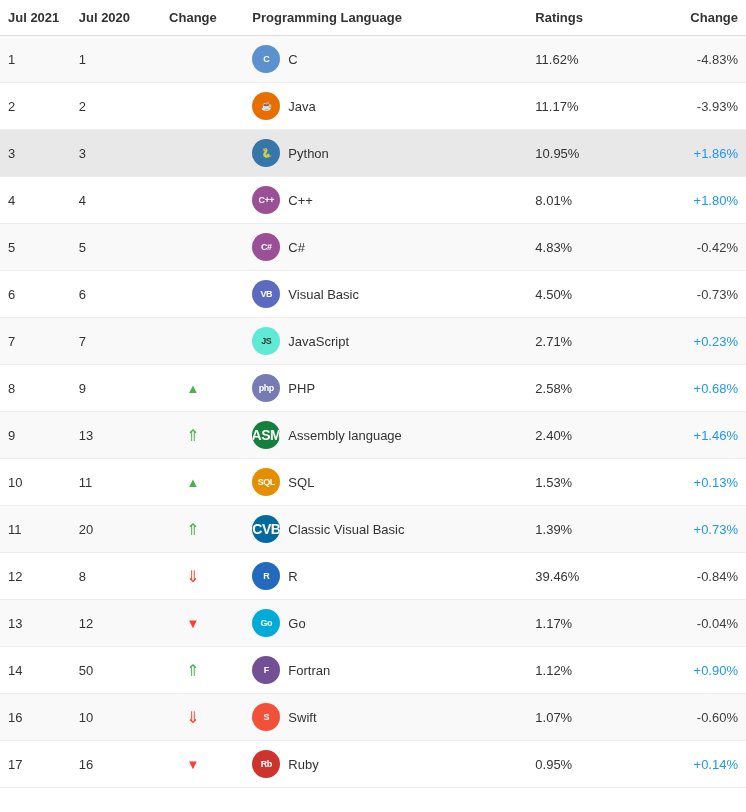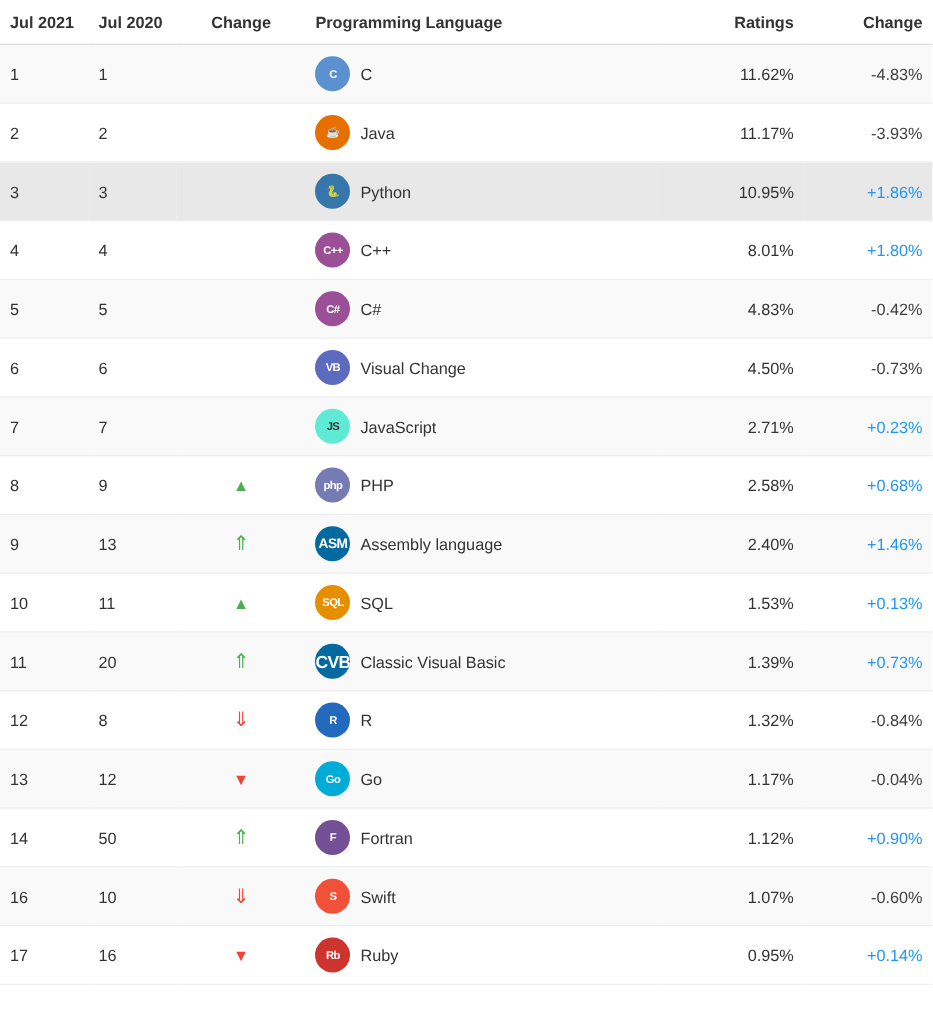--- a/index.html
+++ b/index.html
@@ -35,21 +35,21 @@
     tbody tr.highlighted {
       background: #e8e8e8;
     }
     tbody td {
       padding: 9px 8px;
       vertical-align: middle;
     }
     .rank-col { width: 55px; }
     .change-col { width: 80px; text-align: center; }
     .lang-col { width: 220px; }
-    .ratings-col { width: 90px; text-align: right; }
+    .ratings-col { width: 90px; }
     .change2-col { width: 80px; text-align: right; }
     .lang-cell {
       display: flex;
       align-items: center;
       gap: 8px;
     }
     .lang-icon {
       width: 28px;
       height: 28px;
       border-radius: 50%;
@@ -175,21 +175,21 @@
   </tr>
       <tr>
     <td class="rank-col">6</td>
     <td class="rank-col">6</td>
     <td class="change-col"></td>
     <td class="lang-col">
       <div class="lang-cell">
         <div class="lang-icon icon-vb" style="background:#5c6bc0;color:#fff;font-size:9px;font-weight:bold;letter-spacing:-0.5px;">
           VB
         </div>
-        <span>Visual Change</span>
+        <span>Visual Basic</span>
       </div>
     </td>
     <td class="ratings-col">4.50%</td>
     <td class="change2-col change-negative">-0.73%</td>
   </tr>
       <tr>
     <td class="rank-col">7</td>
     <td class="rank-col">7</td>
     <td class="change-col"></td>
     <td class="lang-col">
@@ -217,21 +217,21 @@
     </td>
     <td class="ratings-col">2.58%</td>
     <td class="change2-col change-positive">+0.68%</td>
   </tr>
       <tr>
     <td class="rank-col">9</td>
     <td class="rank-col">13</td>
     <td class="change-col"><span style="color:#4caf50;font-size:16px;">⇑</span></td>
     <td class="lang-col">
       <div class="lang-cell">
-        <div class="lang-icon icon-asm" style="background:#0369a1;color:#fff;font-size:11px;font-weight:bold;letter-spacing:-0.5px;">
+        <div class="lang-icon icon-asm" style="background:#15803d;color:#fff;font-size:14px;font-weight:bold;letter-spacing:-0.5px;">
           ASM
         </div>
         <span>Assembly language</span>
       </div>
     </td>
     <td class="ratings-col">2.40%</td>
     <td class="change2-col change-positive">+1.46%</td>
   </tr>
       <tr>
     <td class="rank-col">10</td>
@@ -268,21 +268,21 @@
     <td class="rank-col">8</td>
     <td class="change-col"><span style="color:#f44336;font-size:16px;">⇓</span></td>
     <td class="lang-col">
       <div class="lang-cell">
         <div class="lang-icon icon-r" style="background:#2369bd;color:#fff;font-size:9px;font-weight:bold;letter-spacing:-0.5px;">
           R
         </div>
         <span>R</span>
       </div>
     </td>
-    <td class="ratings-col">1.32%</td>
+    <td class="ratings-col">39.46%</td>
     <td class="change2-col change-negative">-0.84%</td>
   </tr>
       <tr>
     <td class="rank-col">13</td>
     <td class="rank-col">12</td>
     <td class="change-col"><span style="color:#f44336;font-size:13px;">▼</span></td>
     <td class="lang-col">
       <div class="lang-cell">
         <div class="lang-icon icon-go" style="background:#00acd7;color:#fff;font-size:9px;font-weight:bold;letter-spacing:-0.5px;">
           Go

